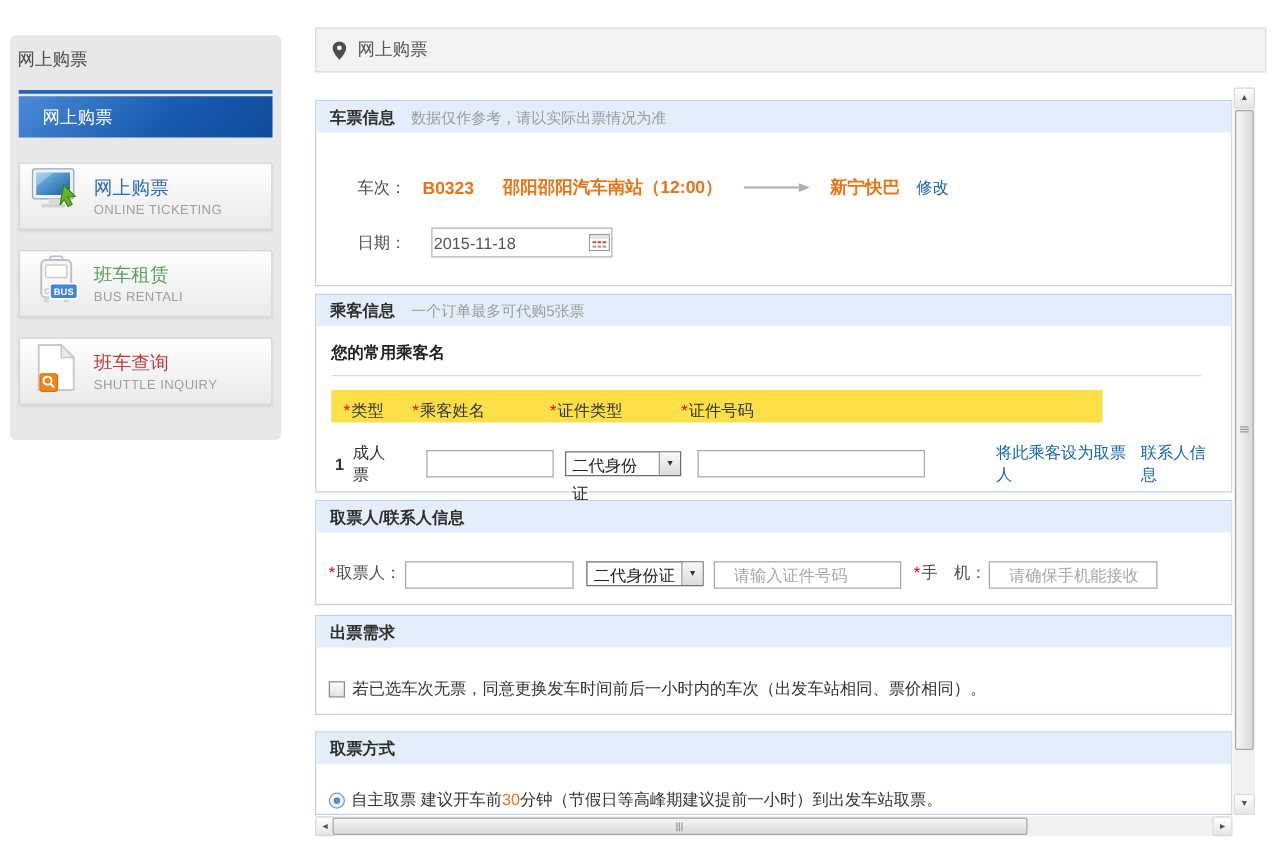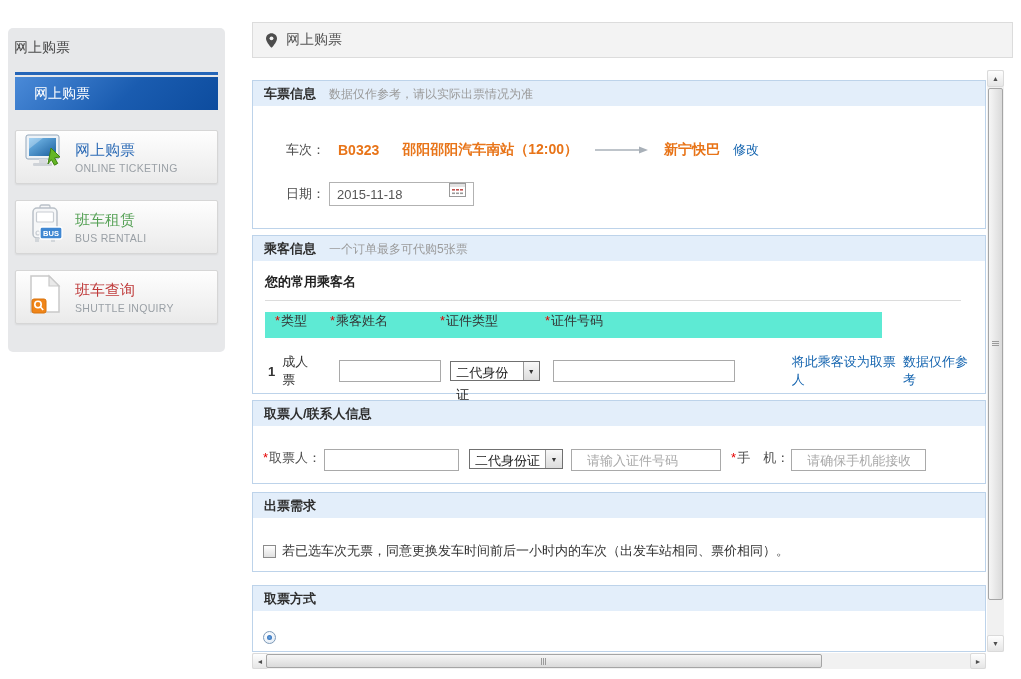--- a/index.html
+++ b/index.html
@@ -44,29 +44,29 @@
   .tk-row1 { margin:35px 0 0 33px; display:flex; align-items:center; }
   .tk-row2 { margin:23px 0 0 33px; display:flex; align-items:center; }
   .lbl { color:#4d4d4d; }
   .orange { color:#e87418; font-weight:bold; font-size:14px; }
   .tk-no { margin-left:13px; }
   .tk-orig { margin-left:23px; }
   .tk-dest { margin-left:0; }
   .route-arrow { margin:0 15px 0 17px; display:inline-flex; align-items:center; }
   a.blue { color:#1464af; text-decoration:none; cursor:pointer; }
   .tk-modify { margin-left:13px; font-size:13px; }
-  .date-wrap { margin-left:4px; width:145px; height:24px; border:1px solid #b2b2b2;
-    background:#fff; display:flex; padding:0 7px; }
+  .date-wrap { margin-left:20px; width:145px; height:24px; border:1px solid #b2b2b2;
+    background:#fff; display:flex; align-items:center; padding:0 1px; }
   .date-wrap input { border:none; outline:none; flex:1; min-width:0; font-size:13px; color:#555;
     font-family:inherit; background:transparent; }
 
   .fav-head { margin:12px 24px 0 12px; padding-bottom:9px; border-bottom:1px solid #dcdcdc;
     font-weight:bold; color:#222; }
-  .ptable-h { margin:11px 0 0 12px; width:617px; height:26px; background:#5eead4;
-    display:flex; align-items:flex-start; color:#333; }
+  .ptable-h { margin:11px 0 0 12px; width:617px; height:26px; background:#fde047;
+    display:flex; align-items:flex-end; color:#333; }
   .ptable-h .c1 { margin-left:10px; width:55px; }
   .ptable-h .c2 { width:110px; } .ptable-h .c3 { width:105px; }
   .ast { color:#e60000; margin-right:1px; }
   .prow { margin:15px 0 0 15px; display:flex; align-items:center; width:712px; padding-right:3px; }
   .pidx { font-weight:bold; }
   .ptype { margin-left:7px; }
   input.txt { border:1px solid #a9a9a9; height:22px; padding:0 15px; font-size:13px;
     color:#333; font-family:inherit; outline:none; background:#fff; }
   input.txt::placeholder { color:#a9a9a9; opacity:1; }
   .p-name { margin-left:20px; width:102px; }
@@ -253,21 +253,21 @@
     <div class="prow">
       <span class="pidx">1</span>
       <span class="ptype">成人票</span>
       <input class="txt p-name" value="" style="">
       <span class="select sel-pass">
         <span class="val">二代身份证</span>
         <span class="btn">▼</span>
       </span>
       <input class="txt p-id" value="" style="">
       <a class="blue p-setlink">将此乘客设为取票人</a>
-      <a class="blue p-addlink">数据仅作参考</a>
+      <a class="blue p-addlink">联系人信息</a>
     </div>
   </div>
 
   <div class="sec" id="sec-contact">
     <div class="sec-h">
       <span>取票人/联系人信息</span>
     </div>
     <div class="c-row">
       <span><span class="ast">*</span><span class="lbl">取票人：</span></span>
       <input class="txt c-name" value="" style="">
@@ -290,20 +290,21 @@
       <span>若已选车次无票，同意更换发车时间前后一小时内的车次（出发车站相同、票价相同）。</span>
     </div>
   </div>
 
   <div class="sec" id="sec-method">
     <div class="sec-h">
       <span>取票方式</span>
     </div>
     <div class="rad-row">
       <span class="radio"></span>
+      <span><span>自主取票 建议开车前</span><span class="hl-orange">30</span><span>分钟（节假日等高峰期建议提前一小时）到出发车站取票。</span></span>
     </div>
   </div>
 </div>
 
 <div class="vscroll">
   <div class="s-btn vs-up">
       <span>▲</span>
     </div>
   <div class="vs-thumb">
       <div class="grip-v"></div>

